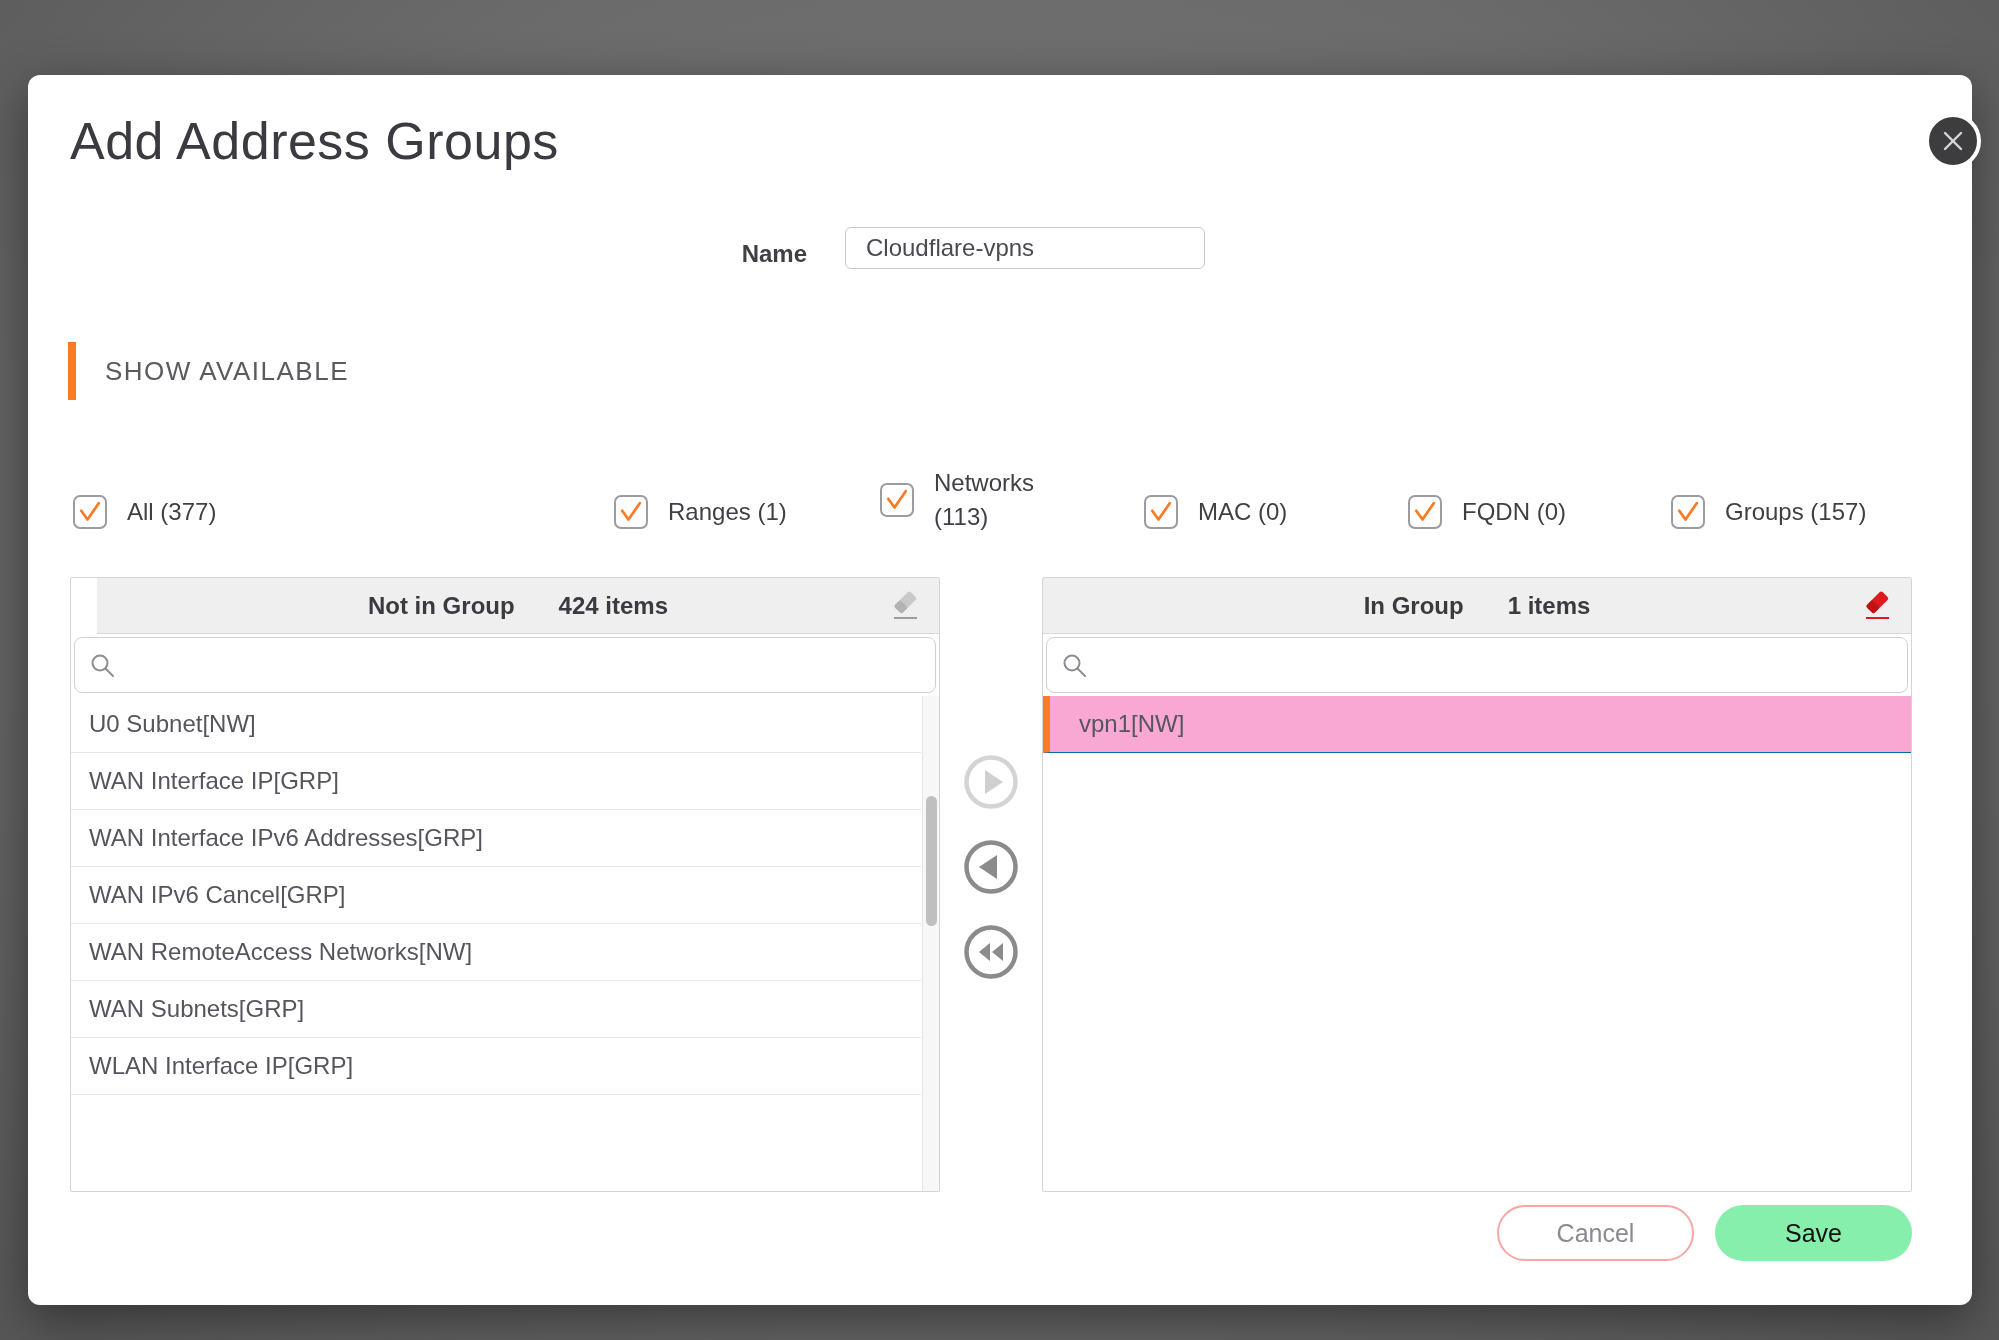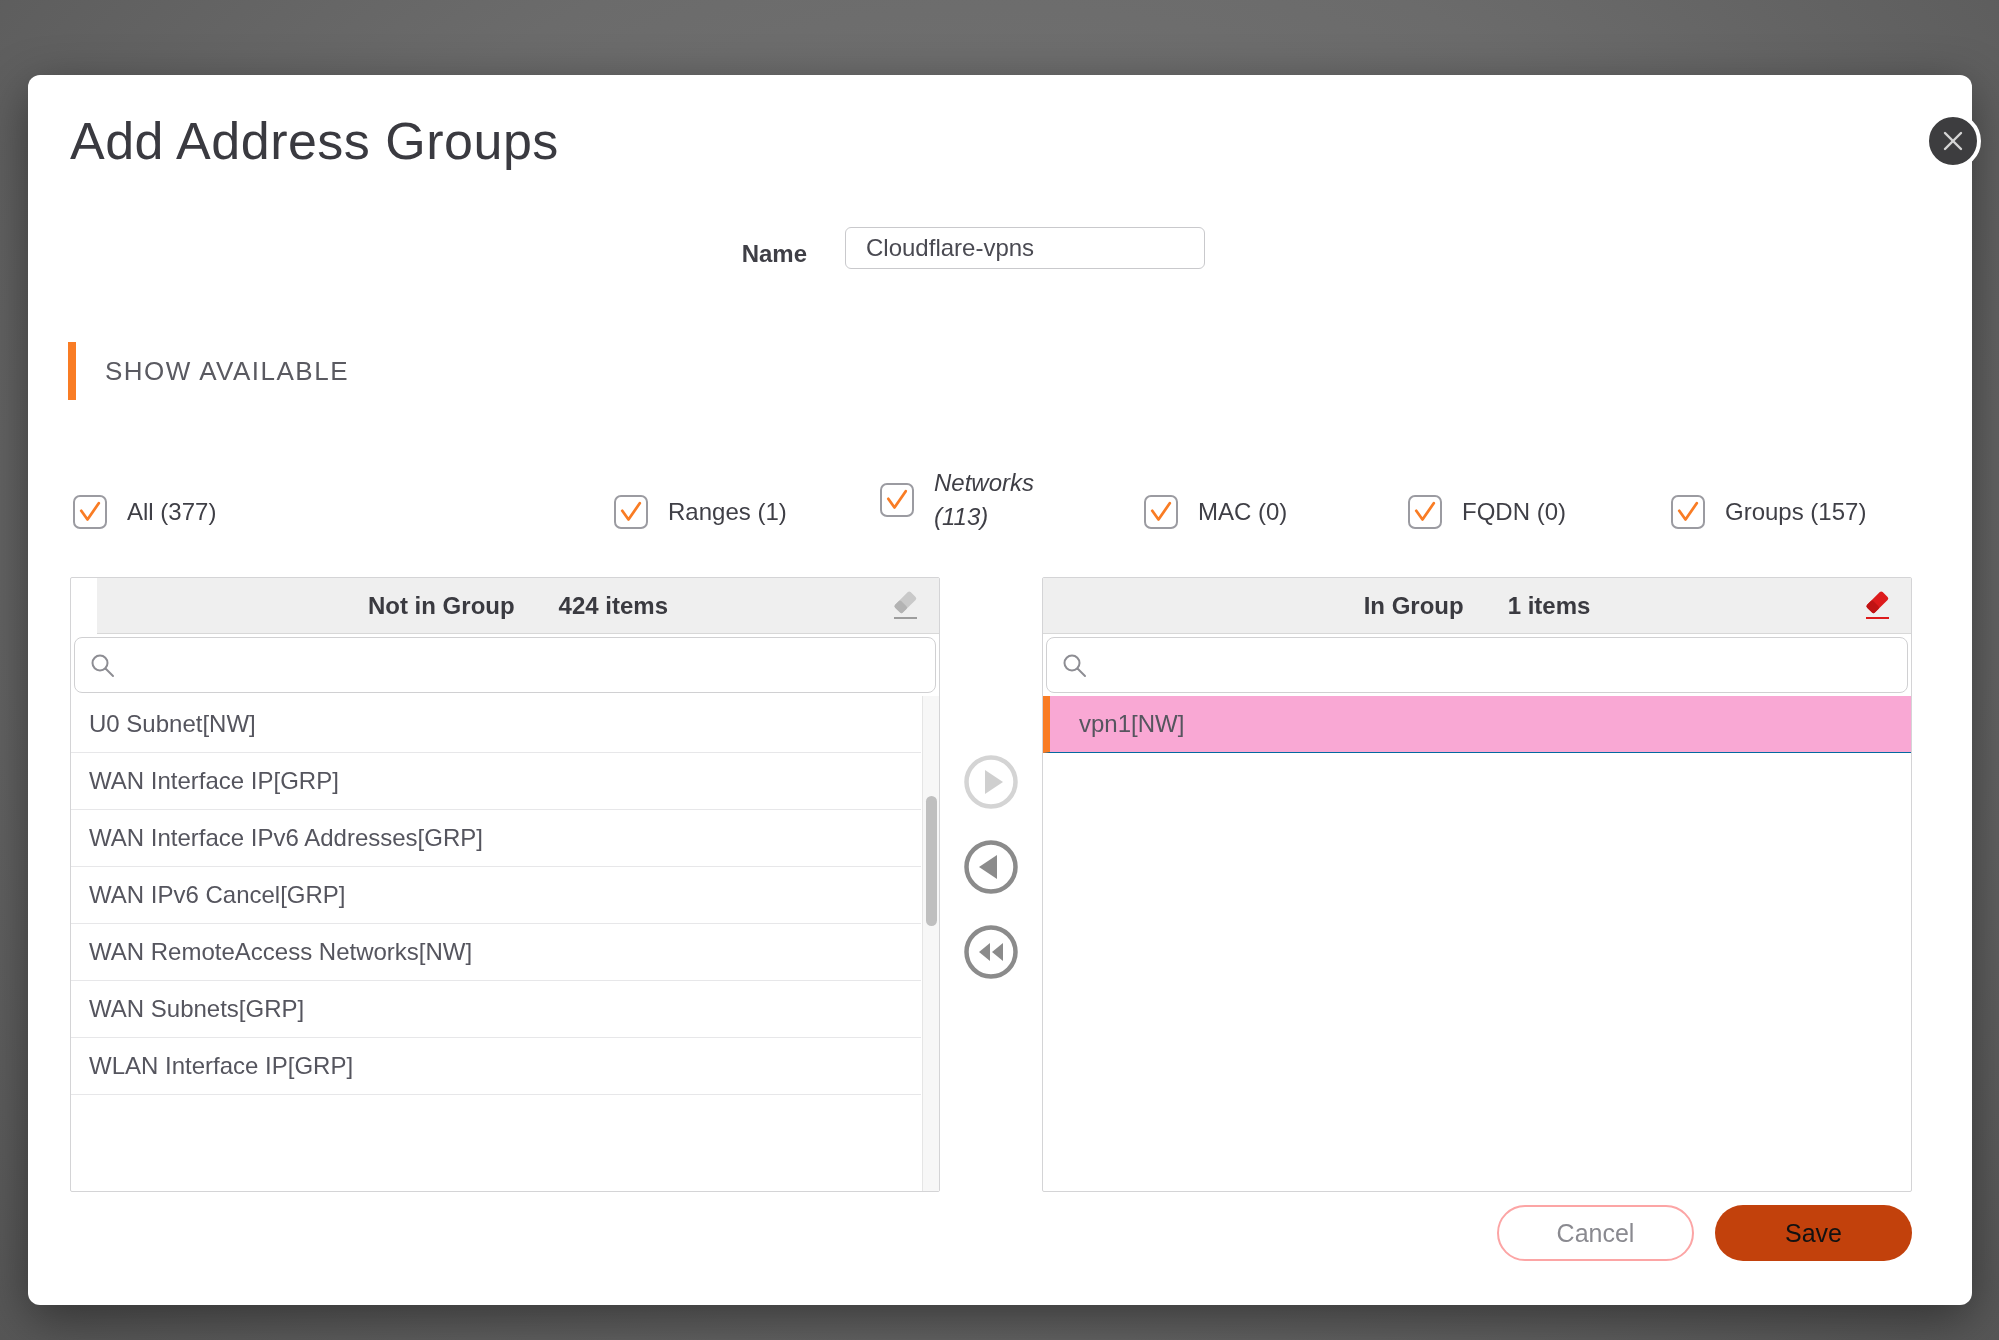--- a/index.html
+++ b/index.html
@@ -58,21 +58,21 @@
     letter-spacing: 1.5px;
   }
 
   
   .filters { position: absolute; left: 0; top: 400px; width: 100%; height: 74px; }
   .filter-item {
     position: absolute; height: 74px;
     display: flex; align-items: center; gap: 20px;
   }
   .filter-item.two-line { transform: translateY(-12px); }
-  .filter-item.two-line .filter-label { width: 118px; line-height: 1.4; font-style: italic; }
+  .filter-item.two-line .filter-label { width: 118px; line-height: 1.4; }
   .checkbox {
     width: 34px; height: 34px; flex: 0 0 34px;
     border: 2px solid #9b9ba1; border-radius: 7px;
     background: #fff; display: flex; align-items: center; justify-content: center;
     cursor: pointer;
   }
   .filter-label { font-size: 24px; color: #3f3f46; }
 
   
   .panel {
@@ -143,21 +143,21 @@
   .btn {
     position: absolute; top: 1130px; width: 197px; height: 56px;
     border-radius: 28px; font-size: 25px; font-family: inherit;
     display: flex; align-items: center; justify-content: center;
     cursor: pointer;
   }
   .btn.cancel {
     left: 1469px; background: #fff; border: 2px solid #fca5a5; color: #8a8a90;
   }
   .btn.save {
-    left: 1687px; background: #c2410c; border: none; color: #111111;
+    left: 1687px; background: #86efac; border: none; color: #111111;
   }
 </style>
 </head>
 <body>
 
 <div class="modal">
 
   <div class="close-btn">
     <svg width="24" height="24" viewBox="0 0 24 24">
       <line x1="4" y1="4" x2="20" y2="20" stroke="#d6d6d6" stroke-width="2.4" stroke-linecap="round"></line>

